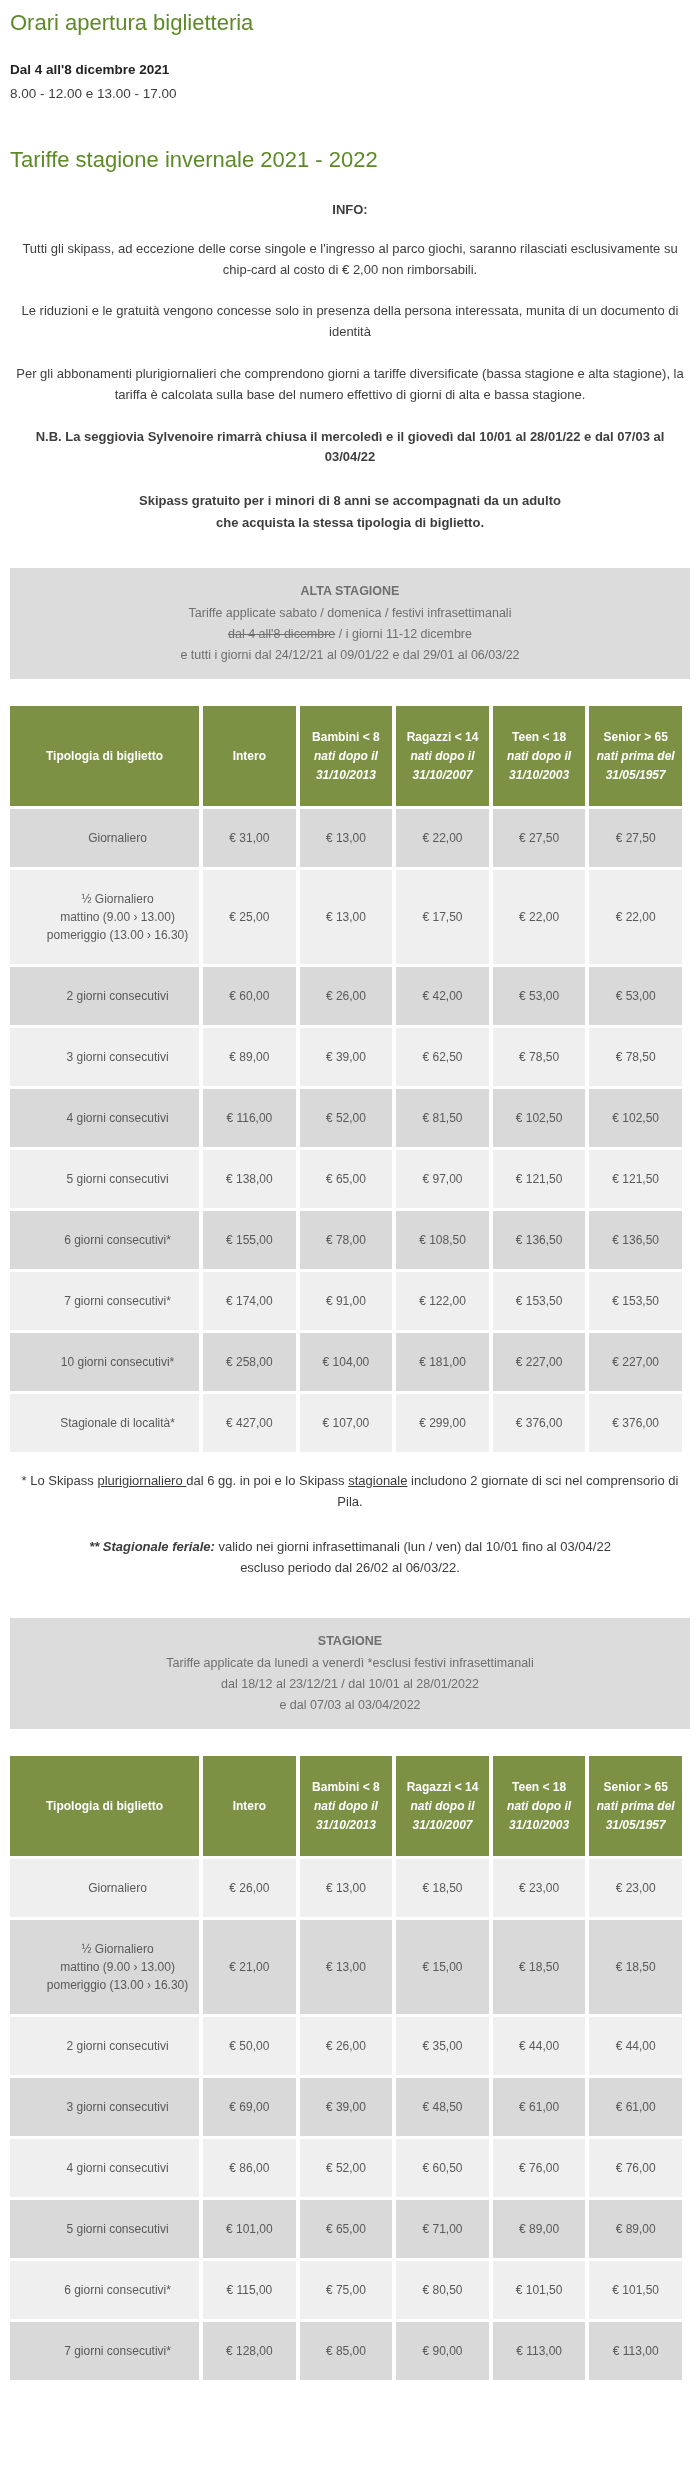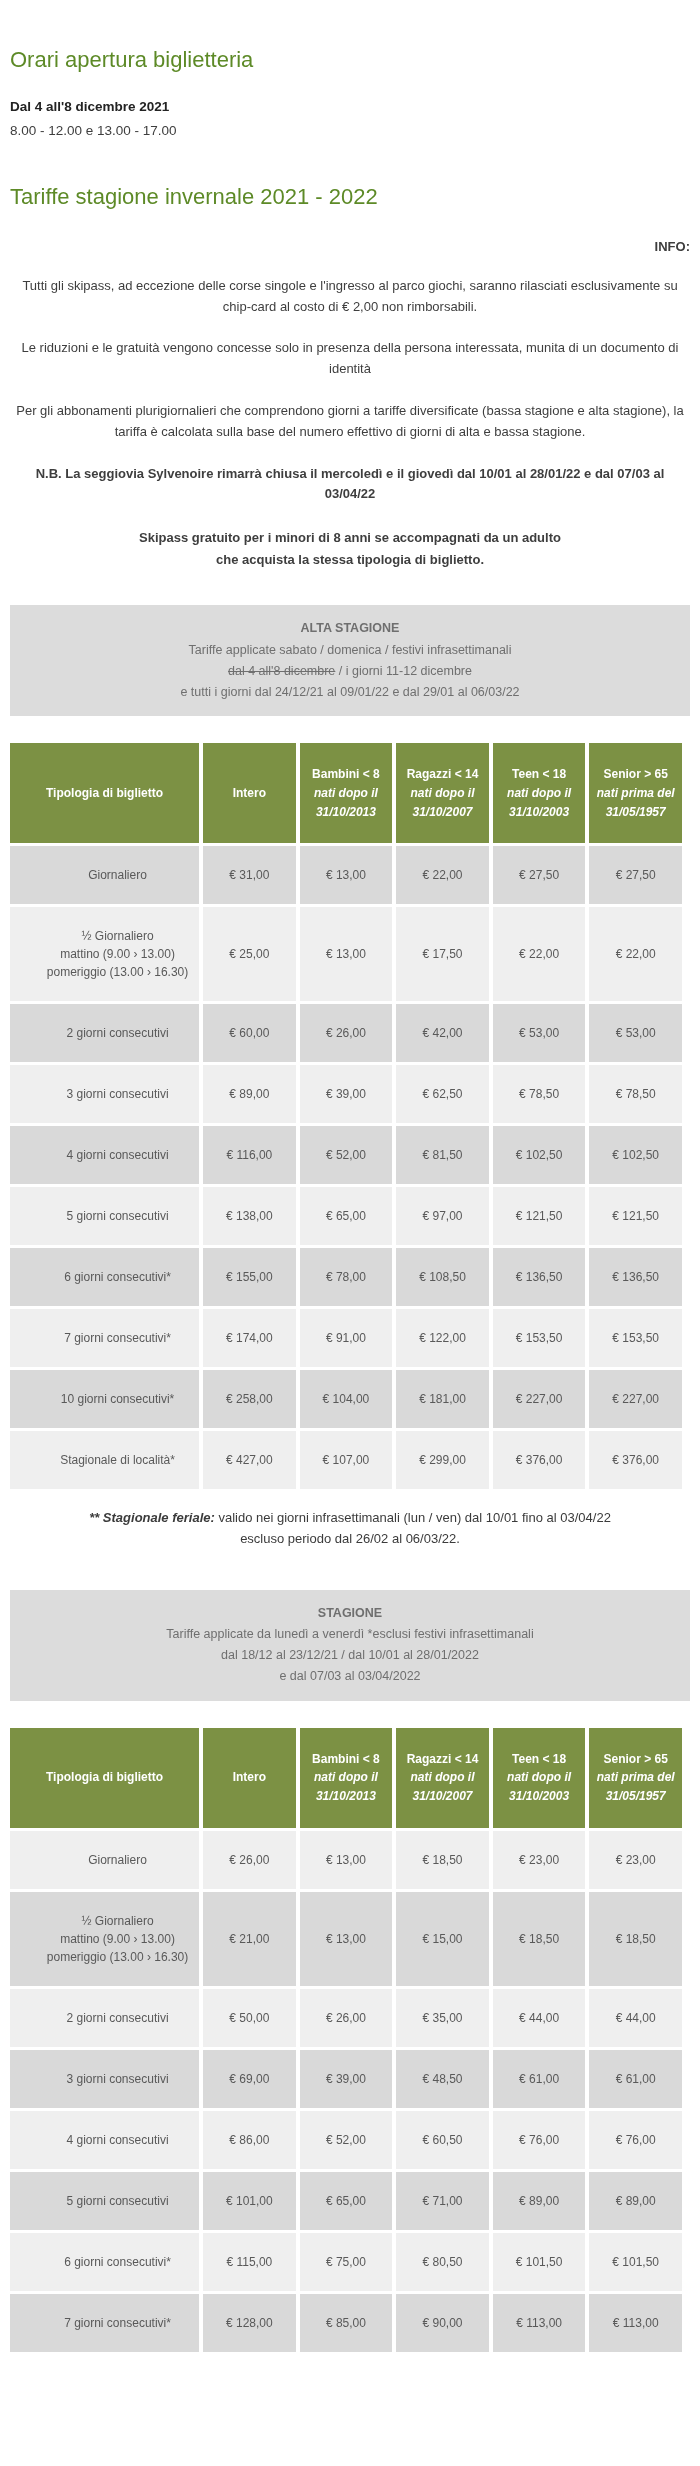--- a/index.html
+++ b/index.html
@@ -11,28 +11,28 @@
   }
   .page { padding: 10px 10px 40px 10px; box-sizing: border-box; }
 
   h1, h2 {
     font-size: 22px;
     font-weight: normal;
     color: #5d8a27;
     margin: 0;
     line-height: 1.2;
   }
-  h1 { margin-bottom: 26px; margin-top: 37px; }
+  h1 { margin-bottom: 26px; }
   h2 { margin: 46px 0 28px 0; }
 
   .period { font-size: 13.5px; font-weight: bold; color: #232323; margin: 0 0 9px 0; }
   .hours  { font-size: 13.5px; color: #3e3e3e; margin: 0; }
 
   .centered { text-align: center; }
-  .info-heading { font-size: 13px; font-weight: bold; margin: 0 0 22px 0; text-align: right; }
+  .info-heading { font-size: 13px; font-weight: bold; margin: 0 0 22px 0; }
   .para { font-size: 13px; line-height: 1.6; margin: 0 0 21px 0; padding: 0 2px; }
   .access-note { margin: 40px 0 24px 0; }
   .nb-note { font-weight: bold; margin: 0 0 22px 0; }
   .free-note { font-weight: bold; line-height: 1.7; margin: 0 0 34px 0; }
 
   .season-box {
     background: #dcdcdc;
     color: #6f6f6f;
     text-align: center;
     font-size: 12.5px;
@@ -223,20 +223,21 @@
           <td>€ 427,00</td>
           <td>€ 107,00</td>
           <td>€ 299,00</td>
           <td>€ 376,00</td>
           <td>€ 376,00</td>
         </tr>
 
       </tbody>
   </table>
 
+  <p class="footnote fn1"><span>* Lo Skipass </span><span class="u">plurigiornaliero </span><span>dal 6 gg. in poi  e lo Skipass </span><span class="u">stagionale</span><span> includono 2 giornate di sci nel comprensorio di Pila.</span></p>
 
   <p class="footnote fn2"><span class="fn-lead">** Stagionale feriale:</span><span> valido nei giorni infrasettimanali (lun / ven) dal 10/01 fino al 03/04/22</span><br><span>escluso periodo dal 26/02 al 06/03/22.</span></p>
 
   <div class="season-box">
     <div class="box-title">STAGIONE</div>
     <div class="box-line">Tariffe applicate da lunedì a venerdì *esclusi festivi infrasettimanali</div>
     <div class="box-line">dal 18/12 al 23/12/21 / dal 10/01 al 28/01/2022</div>
     <div class="box-line">e dal 07/03 al 03/04/2022</div>
   </div>
 

